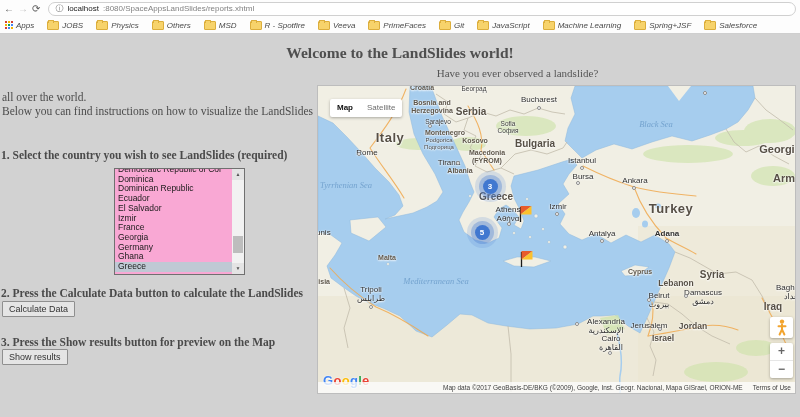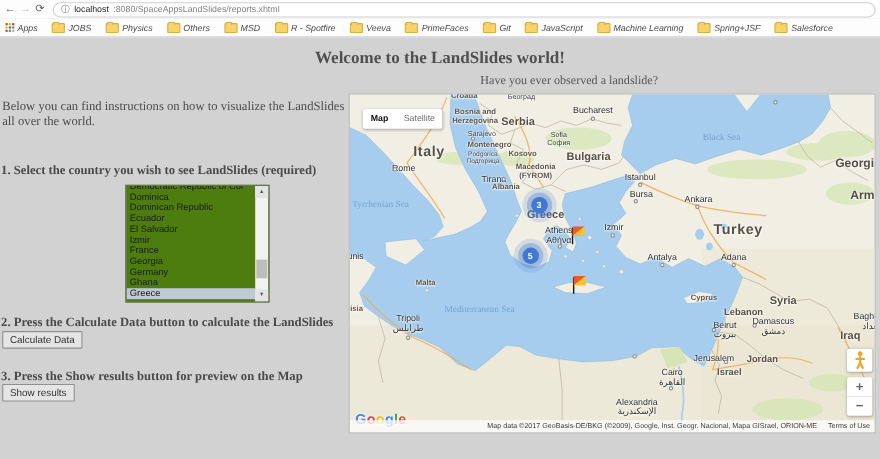--- a/index.html
+++ b/index.html
@@ -33,21 +33,21 @@
                     background:#f7d36b;border:1px solid #dcae3c;border-bottom:none;border-radius:1px 1px 0 0;}
   
   .content{position:absolute;left:0;top:35px;width:800px;height:382px;background:#d2d2d2;}
   .page-title{position:absolute;left:0;top:9px;width:800px;text-align:center;
               font:bold 15.5px "Liberation Serif",serif;color:#4f4f4f;}
   .page-subtitle{position:absolute;left:420px;top:32px;width:195px;text-align:center;
                  font:11px "Liberation Serif",serif;color:#565656;}
   .intro{position:absolute;left:2px;top:55px;font:11.5px/14px "Liberation Serif",serif;color:#4c4c4c;}
   .step{position:absolute;left:1px;font:bold 11.5px "Liberation Serif",serif;color:#4a4a4a;white-space:nowrap;}
   .s1{top:114px}.s2{top:252px}.s3{top:301px}
-  .listbox{position:absolute;left:114px;top:133px;width:131px;height:107px;background:#4d7c0f;
+  .listbox{position:absolute;left:114px;top:133px;width:131px;height:107px;background:#f9a8d4;
            border:1px solid #707070;box-sizing:border-box;overflow:hidden;}
   .lb-items{position:absolute;left:0;top:-4px;width:117px;}
   .lb-item{font:8.5px/9.7px "Liberation Sans",sans-serif;color:#1a1a1a;padding-left:3px;
            white-space:nowrap;overflow:hidden;cursor:default;}
   .lb-item.selected{background:#bfc9d4;}
   .lb-sb{position:absolute;right:0;top:0;width:12px;height:105px;background:#f2f2f2;}
   .sb-btn{height:11px;background:#e4e4e4;color:#555;font-size:5px;text-align:center;line-height:11px;cursor:pointer;}
   .sb-track{position:absolute;top:11px;bottom:11px;left:0;right:0;}
   .sb-thumb{position:absolute;left:1px;right:1px;top:68%;height:20%;background:#bdbdbd;cursor:pointer;}
   .pbtn{position:absolute;left:2px;font:9px "Liberation Sans",sans-serif;color:#333;
@@ -61,21 +61,21 @@
   .ml{position:absolute;transform:translate(-50%,-50%);white-space:pre;text-align:center;
       font-family:"Liberation Sans",sans-serif;text-shadow:0 0 2px #fff,0 1px 2px #fff;}
   .country-lg{font-size:13px;font-weight:bold;color:#564f45;letter-spacing:.5px;}
   .country-md{font-size:11px;font-weight:bold;color:#564f45;}
   .country{font-size:10px;font-weight:bold;color:#564f45;}
   .country-sm2{font-size:8.5px;font-weight:bold;color:#564f45;}
   .country-sm{font-size:7px;font-weight:bold;color:#5e564a;line-height:1.2;}
   .city{font-size:8px;color:#2f2f2f;line-height:1.15;}
   .city-sm{font-size:6.5px;color:#3c3c3c;line-height:1.15;}
   .city-xs{font-size:6px;color:#4a4a4a;line-height:1.1;}
-  .water{font-family:"Liberation Serif",serif;font-size:8.5px;color:#74a3cf;text-shadow:none;}
+  .water{font-family:"Liberation Serif",serif;font-style:italic;font-size:8.5px;color:#74a3cf;text-shadow:none;}
   .mdot{position:absolute;width:4px;height:4px;margin:-2px 0 0 -2px;border-radius:50%;
         background:#fff;border:1px solid #8a8a8a;box-sizing:border-box;}
   .cluster{position:absolute;width:15px;height:15px;margin:-7.5px 0 0 -7.5px;border-radius:50%;
            background:#4178d0;color:#fff;font:bold 8px/15px "Liberation Sans",sans-serif;text-align:center;
            box-shadow:0 0 0 4px rgba(78,129,210,.38),0 0 0 8px rgba(78,129,210,.18);pointer-events:auto;cursor:pointer;}
   .flag{position:absolute;width:15px;height:19px;margin-top:-1px;pointer-events:auto;cursor:pointer;}
   .maptype{position:absolute;left:12px;top:13px;background:#fff;border-radius:2px;height:18px;
            display:flex;align-items:center;box-shadow:0 1px 3px rgba(0,0,0,.3);font-size:8px;}
   .maptype .seg{padding:0 7px;line-height:18px;cursor:pointer;}
   .maptype .seg.active{color:#111;font-weight:bold;}
@@ -184,22 +184,22 @@
         <span class="folder-ic"></span>
         <span>Salesforce</span>
       </div>
     </div>
 </div>
 
 <div class="content">
   <div class="page-title">Welcome to the LandSlides world!</div>
   <div class="page-subtitle">Have you ever observed a landslide?</div>
   <div class="intro">
+    <div>all over the world.</div>
     <div>Below you can find instructions on how to visualize the LandSlides</div>
-    <div>all over the world.</div>
   </div>
   <div class="step s1">1. Select the country you wish to see LandSlides (required)</div>
 
   <div class="listbox">
     <div class="lb-items">
 
         <div class="lb-item">Democratic Republic of Cor</div>
 
         <div class="lb-item">Dominica</div>
 
@@ -340,29 +340,29 @@
         <span class="ml city" style="left: 265px; top: 91px;">Bursa</span>
         <span class="ml city" style="left: 317px; top: 95px;">Ankara</span>
         <span class="ml country-lg" style="left: 353px; top: 122px;">Turkey</span>
         <span class="ml country-md" style="left: 462px; top: 63px;">Georgia</span>
         <span class="ml country-md" style="left: 477px; top: 92px;">Armenia</span>
         <span class="ml country" style="left: 178px; top: 110px;">Greece</span>
         <span class="ml city" style="left: 190px; top: 128px;">Athens
 Αθήνα</span>
         <span class="ml city" style="left: 240px; top: 121px;">Izmir</span>
         <span class="ml city" style="left: 284px; top: 148px;">Antalya</span>
-        <span class="ml city" style="left: 349px; top: 148px;">Adana</span>
+        <span class="ml city" style="left: 349px; top: 148px; font-weight: bold;">Adana</span>
         <span class="ml country-sm" style="left: 322px; top: 186px;">Cyprus</span>
         <span class="ml country-sm" style="left: 69px; top: 172px;">Malta</span>
         <span class="ml water" style="left: 118px; top: 195px;">Mediterranean Sea</span>
         <span class="ml city" style="left: 53px; top: 208px;">Tripoli
 طرابلس</span>
         <span class="ml city" style="left: 3px; top: 147px;">Tunis</span>
         <span class="ml country-sm" style="left: 0px; top: 196px;">Tunisia</span>
-        <span class="ml city" style="left: 261px; top: 240px; margin-top: 44px;">Alexandria
+        <span class="ml city" style="left: 288px; top: 240px;">Alexandria
 الإسكندرية</span>
         <span class="ml city" style="left: 293px; top: 257px;">Cairo
 القاهرة</span>
         <span class="ml city" style="left: 331px; top: 240px;">Jerusalem</span>
         <span class="ml country-sm2" style="left: 345px; top: 252px;">Israel</span>
         <span class="ml country-sm2" style="left: 375px; top: 240px;">Jordan</span>
         <span class="ml country-sm2" style="left: 358px; top: 197px;">Lebanon</span>
         <span class="ml city" style="left: 341px; top: 214px;">Beirut
 بيروت</span>
         <span class="ml city" style="left: 385px; top: 211px;">Damascus

